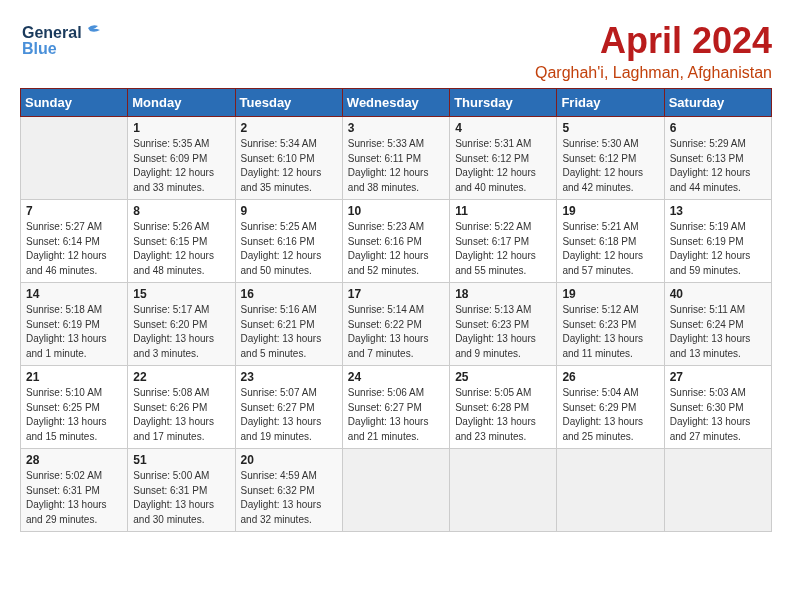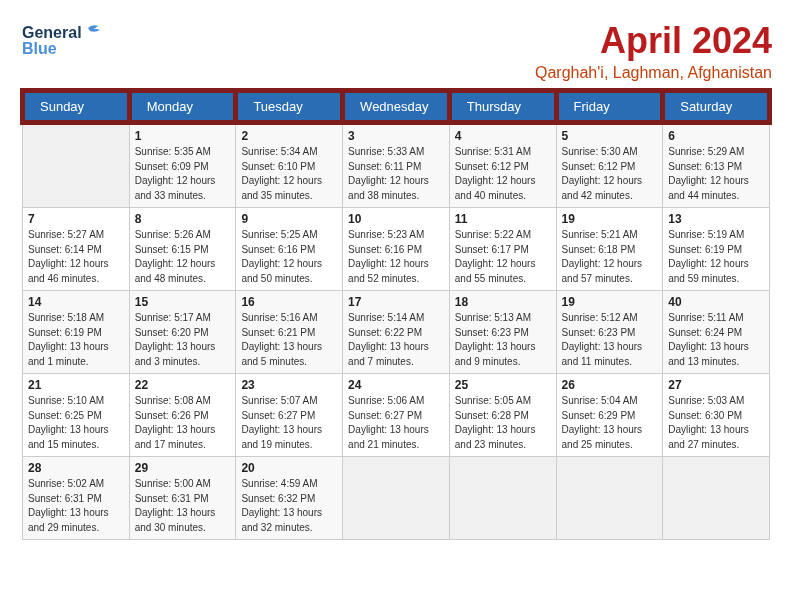--- a/index.html
+++ b/index.html
@@ -36,24 +36,24 @@
     }
     .calendar-table {
       width: 100%;
       border-collapse: collapse;
       border: 1px solid #ccc;
     }
     .calendar-table th {
       background: #2a6db5;
       color: #fff;
       font-size: 13px;
-      font-weight: normal;
-      padding: 6px 15px;
+      font-weight: bold;
+      padding: 6px 4px;
       text-align: left;
-      border: 5px solid #7f1d1d;
+      border: 1px solid #7f1d1d;
     }
     .calendar-table td {
       vertical-align: top;
       padding: 4px 5px;
       border: 1px solid #ccc;
       font-size: 10px;
       color: #333;
       width: calc(100% / 7);
       min-height: 80px;
       background: #fff;
@@ -227,21 +227,21 @@
           <span class="day-number">27</span>
           <div class="day-info">Sunrise: 5:03 AM<br>Sunset: 6:30 PM<br>Daylight: 13 hours<br>and 27 minutes.</div>
         </td>
       </tr>
       <tr>
         <td>
           <span class="day-number">28</span>
           <div class="day-info">Sunrise: 5:02 AM<br>Sunset: 6:31 PM<br>Daylight: 13 hours<br>and 29 minutes.</div>
         </td>
         <td>
-          <span class="day-number">29</span>
+          <span class="day-number">51</span>
           <div class="day-info">Sunrise: 5:00 AM<br>Sunset: 6:31 PM<br>Daylight: 13 hours<br>and 30 minutes.</div>
         </td>
         <td>
           <span class="day-number">20</span>
           <div class="day-info">Sunrise: 4:59 AM<br>Sunset: 6:32 PM<br>Daylight: 13 hours<br>and 32 minutes.</div>
         </td>
         <td class="empty-cell"></td>
         <td class="empty-cell"></td>
         <td class="empty-cell"></td>
         <td class="empty-cell"></td>

